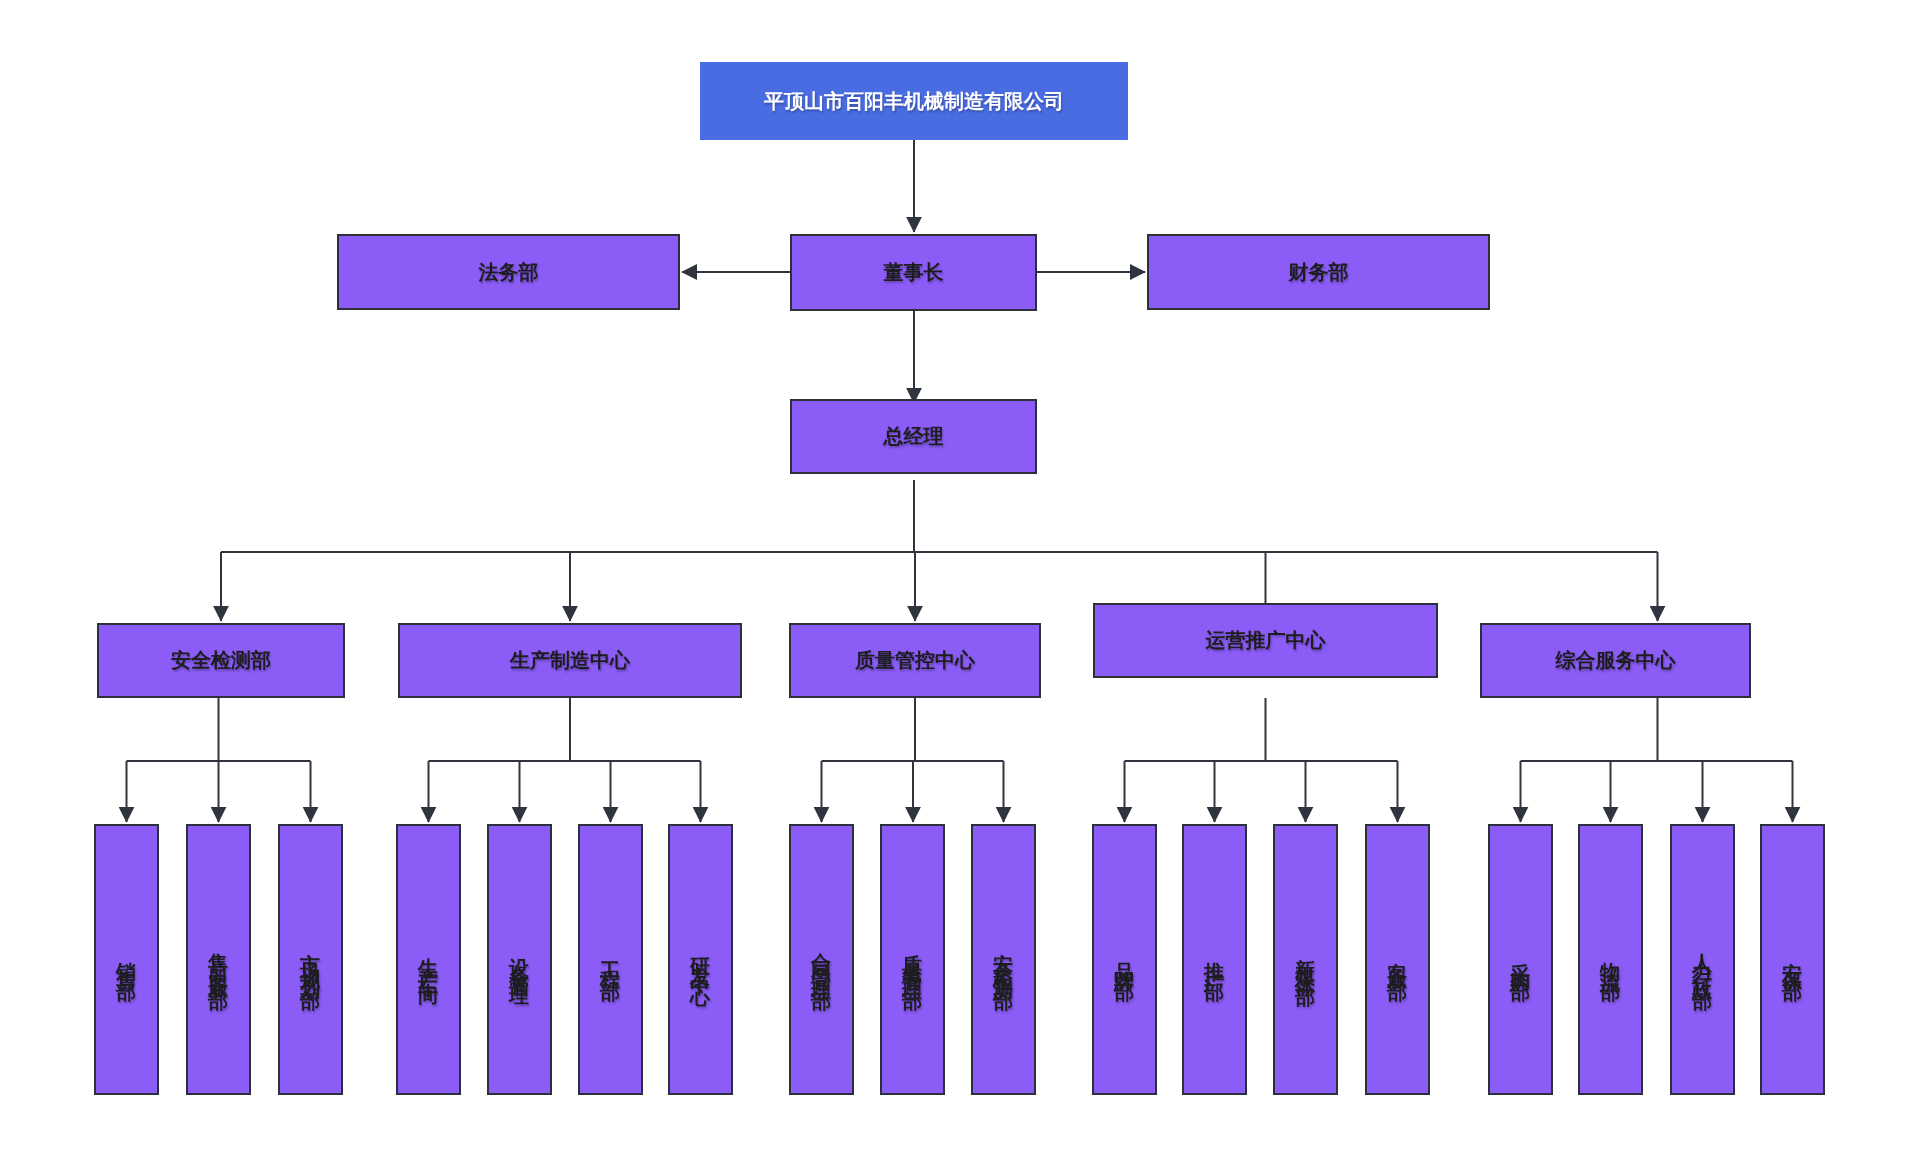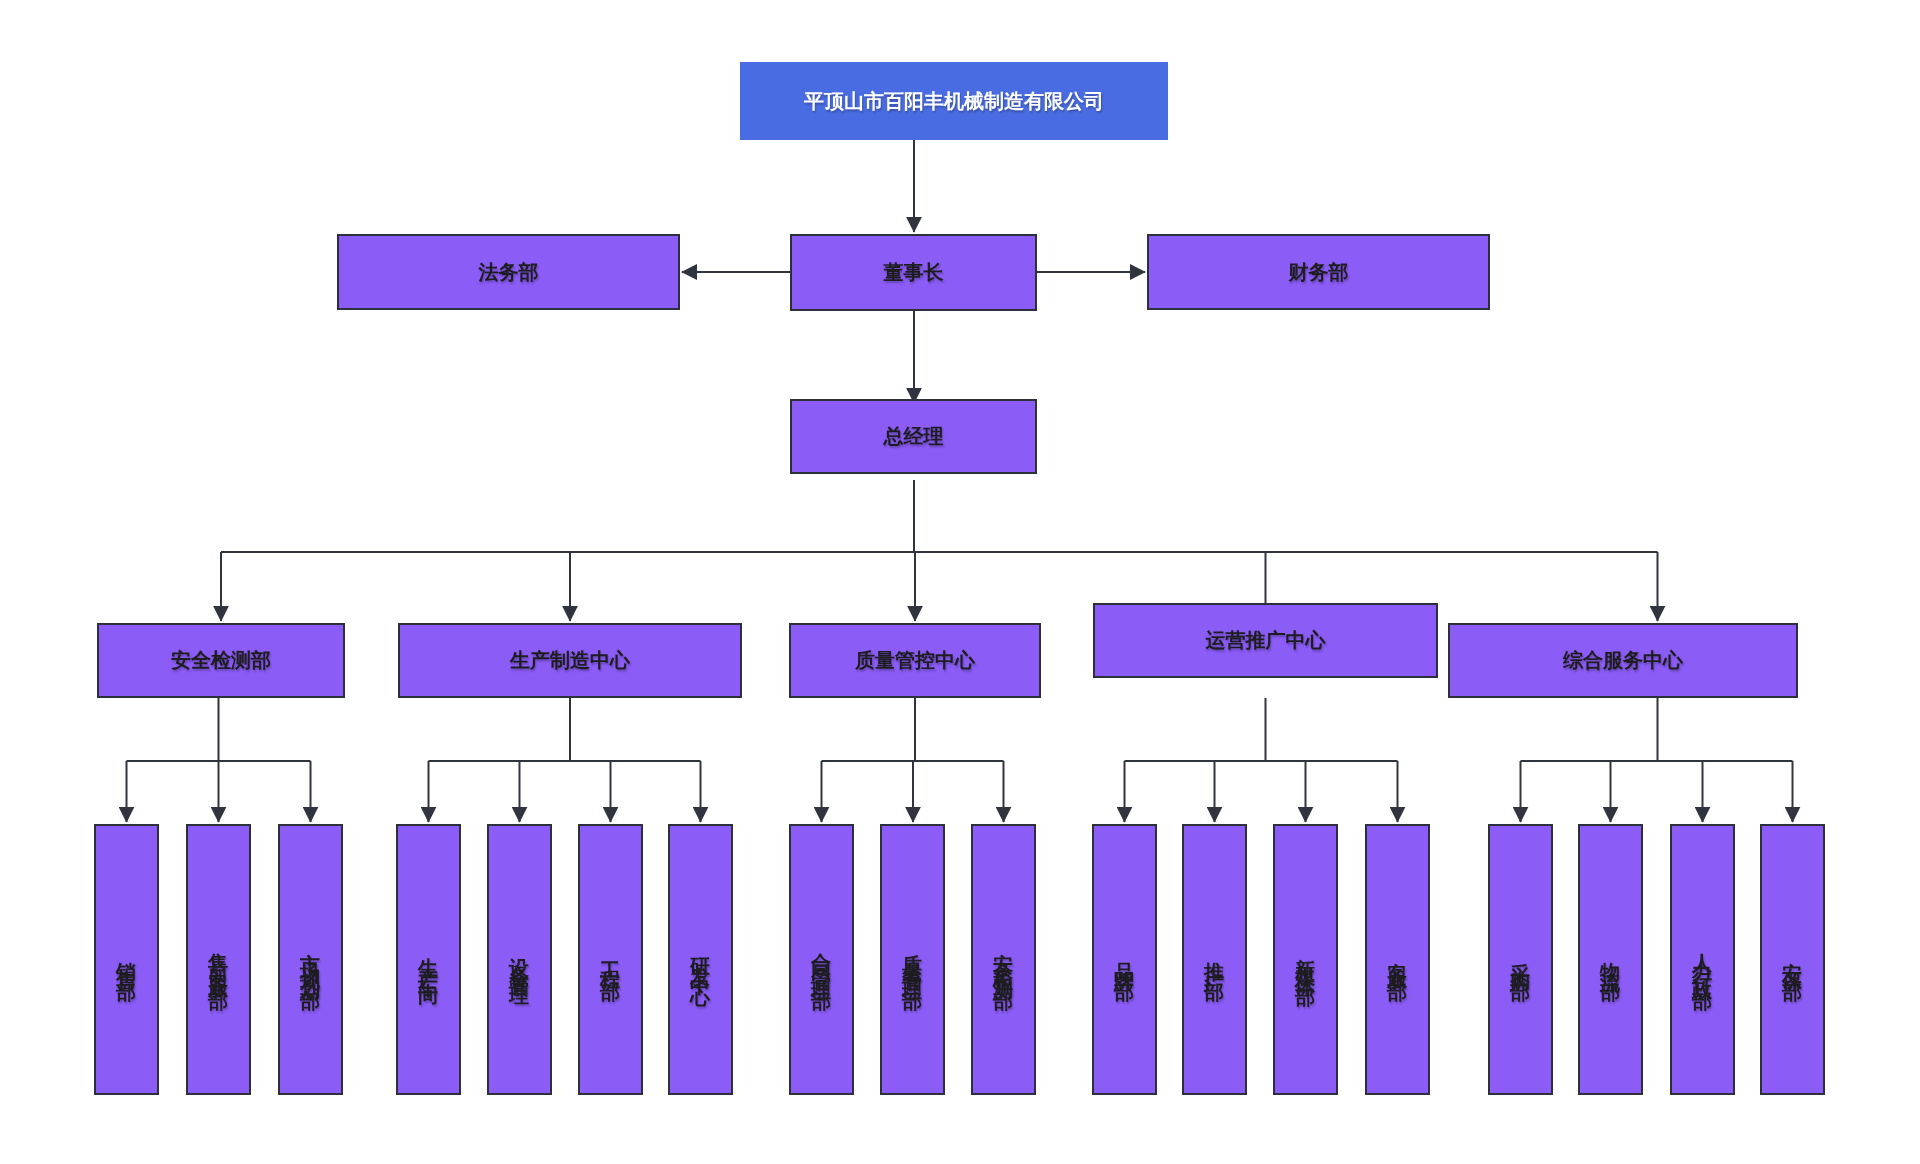--- a/index.html
+++ b/index.html
@@ -11,21 +11,21 @@
   .edge { stroke:var(--line,#30343e); stroke-width:2; fill:none; }
   .ah { fill:var(--line,#30343e); }
   .node {
     position:absolute; background:#8b5cf6; border:2px solid var(--box-border,#2b303b);
     box-sizing:border-box; display:flex; align-items:center; justify-content:center;
   }
   .node .label {
     font-weight:bold; font-size:20px; color:var(--text,#1d1d1f);
     white-space:nowrap; text-shadow:1px 2px 2px rgba(0,0,0,0.25);
   }
-  .node.root { background:var(--root-bg,#4a6ce2); border:none;margin-left:40px; }
+  .node.root { background:var(--root-bg,#4a6ce2); border:none; }
   .node.root .label { color:var(--root-text,#ffffff); }
   .node.vert .label {
     writing-mode:vertical-rl; text-orientation:upright;
     letter-spacing:9px; line-height:1; white-space:normal;
   }
 </style>
 </head>
 <body>
 
 <div class="canvas">
@@ -104,21 +104,21 @@
   </div>
   <div class="node" style="left:398px;top:623px;width:344px;height:75px">
     <span class="label">生产制造中心</span>
   </div>
   <div class="node" style="left:789px;top:623px;width:252px;height:75px">
     <span class="label">质量管控中心</span>
   </div>
   <div class="node" style="left:1093px;top:603px;width:345px;height:75px">
     <span class="label">运营推广中心</span>
   </div>
-  <div class="node" style="left:1448px;top:623px;width:350px;height:75px">
+  <div class="node" style="left:1480px;top:623px;width:271px;height:75px">
     <span class="label">综合服务中心</span>
   </div>
 
   <div class="node vert" style="left:94px;top:824px;width:65px;height:271px">
     <span class="label">销售部</span>
   </div>
   <div class="node vert" style="left:186px;top:824px;width:65px;height:271px">
     <span class="label">售前客服部</span>
   </div>
   <div class="node vert" style="left:278px;top:824px;width:65px;height:271px">

